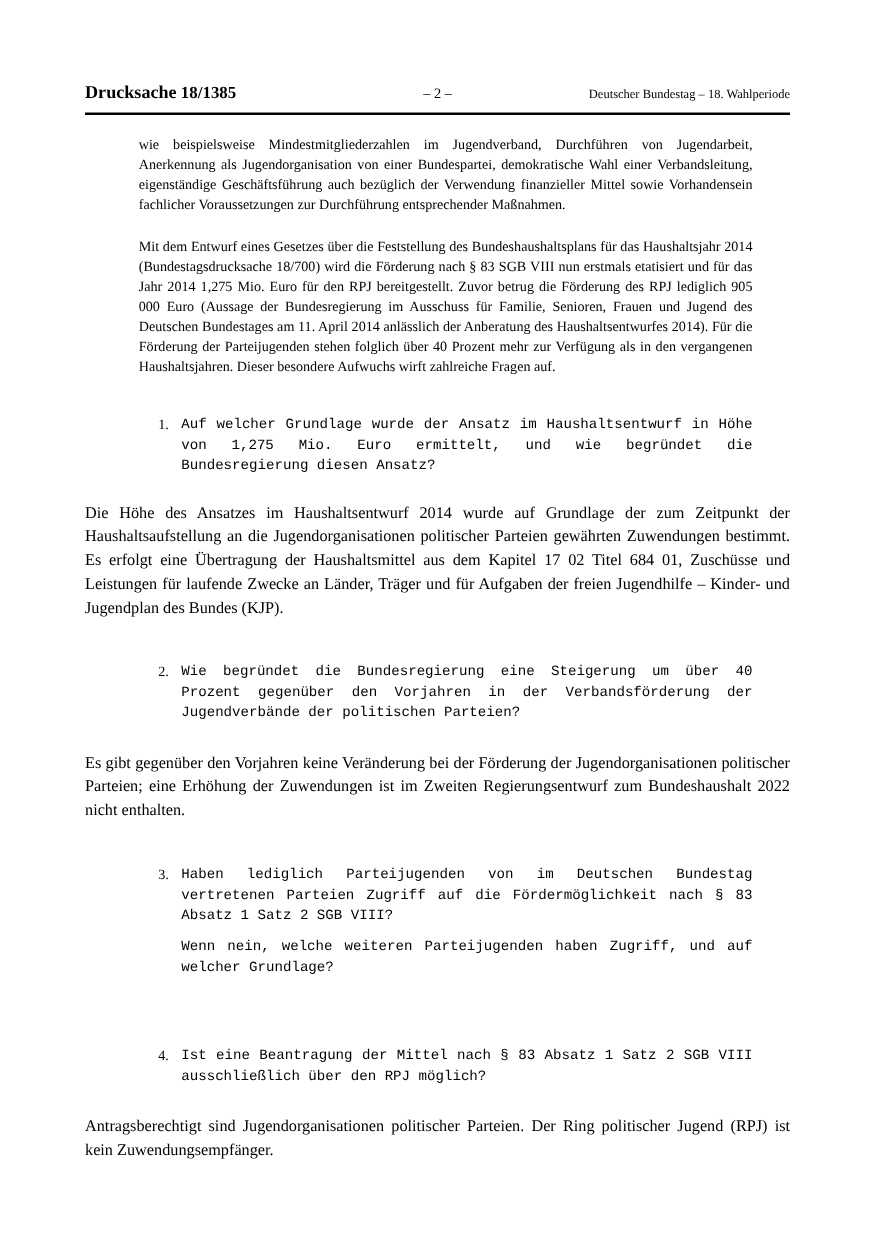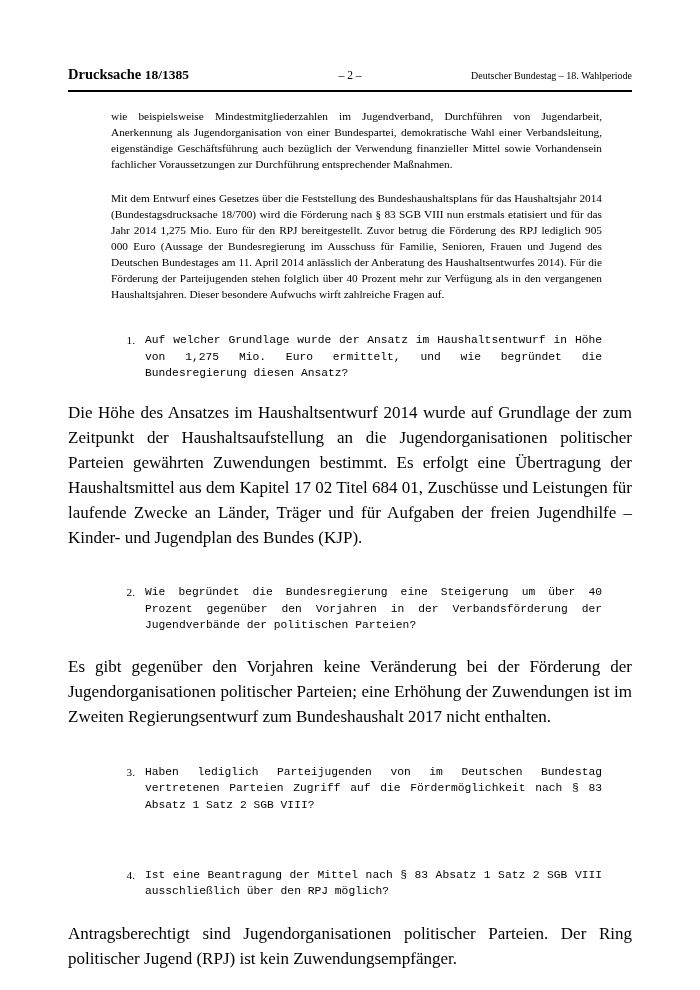--- a/index.html
+++ b/index.html
@@ -103,21 +103,21 @@
     text-align: justify;
     font-family: Liberation Mono, monospace;
   }
   .qtext .sub {
     display: block;
     margin-top: 9px;
   }
 
   
   .answer {
-    font-size: 17px;
+    font-size: 13px;
     line-height: 1.46;
     margin-right: 2px;
     text-align: justify;
   }
 
   .sp-18 { height: 18px; }
   .sp-20 { height: 20px; }
   .sp-22 { height: 22px; }
   .sp-30 { height: 30px; }
   .sp-34 { height: 34px; }
@@ -158,28 +158,29 @@
 
     <div class="sp-34"></div>
 
     <div class="qblock">
       <div class="qnum">2.</div>
       <div class="qtext">Wie begründet die Bundesregierung eine Steigerung um über 40 Prozent gegenüber den Vorjahren in der Verbandsförderung der Jugendverbände der politischen Parteien?</div>
     </div>
 
     <div class="sp-22"></div>
 
-    <p class="answer">Es gibt gegenüber den Vorjahren keine Veränderung bei der Förderung der Jugendorganisationen politischer Parteien; eine Erhöhung der Zuwendungen ist im Zweiten Regierungsentwurf zum Bundeshaushalt 2017 nicht enthalten.</p>
+    <p class="answer">Es gibt gegenüber den Vorjahren keine Veränderung bei der Förderung der Jugendorganisationen politischer Parteien; eine Erhöhung der Zuwendungen ist im Zweiten Regierungsentwurf zum Bundeshaushalt 2022 nicht enthalten.</p>
 
     <div class="sp-34"></div>
 
     <div class="qblock">
       <div class="qnum">3.</div>
       <div class="qtext">
         <span>Haben lediglich Parteijugenden von im Deutschen Bundestag vertretenen Parteien Zugriff auf die Fördermöglichkeit nach § 83 Absatz 1 Satz 2 SGB VIII?</span>
+        <span class="sub">Wenn nein, welche weiteren Parteijugenden haben Zugriff, und auf welcher Grundlage?</span>
       </div>
     </div>
 
     <div class="sp-20"></div>
 
 
     <div class="sp-34"></div>
 
     <div class="qblock">
       <div class="qnum">4.</div>

